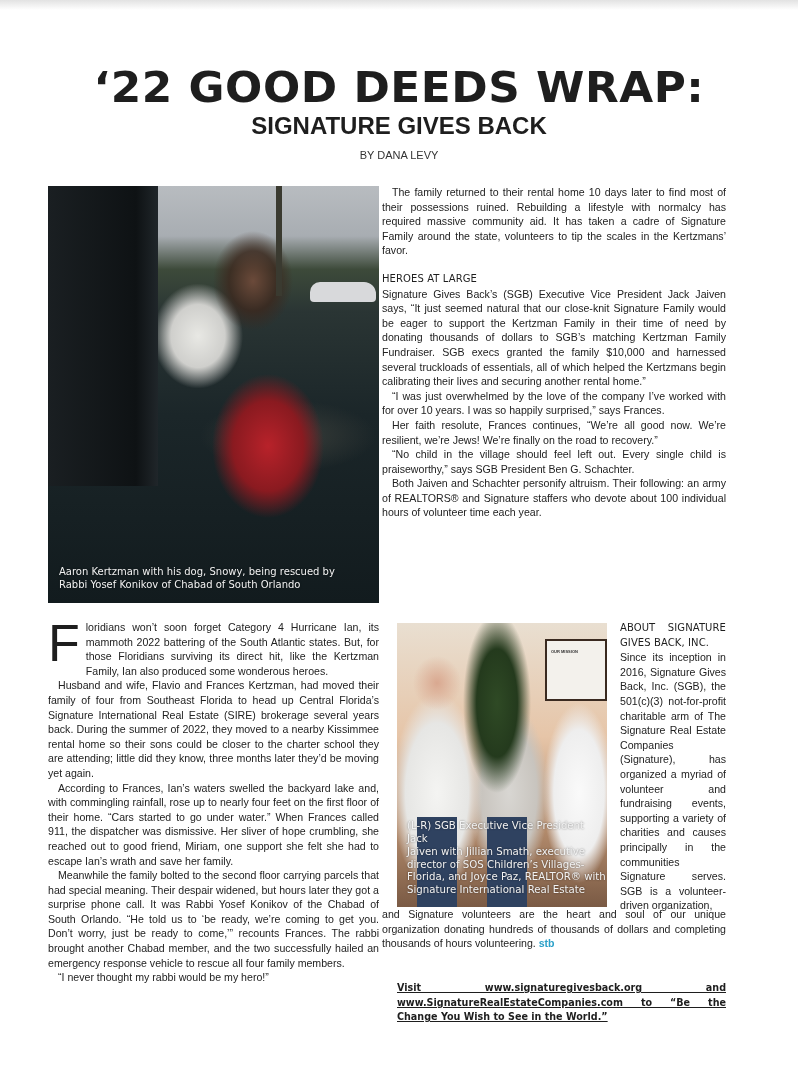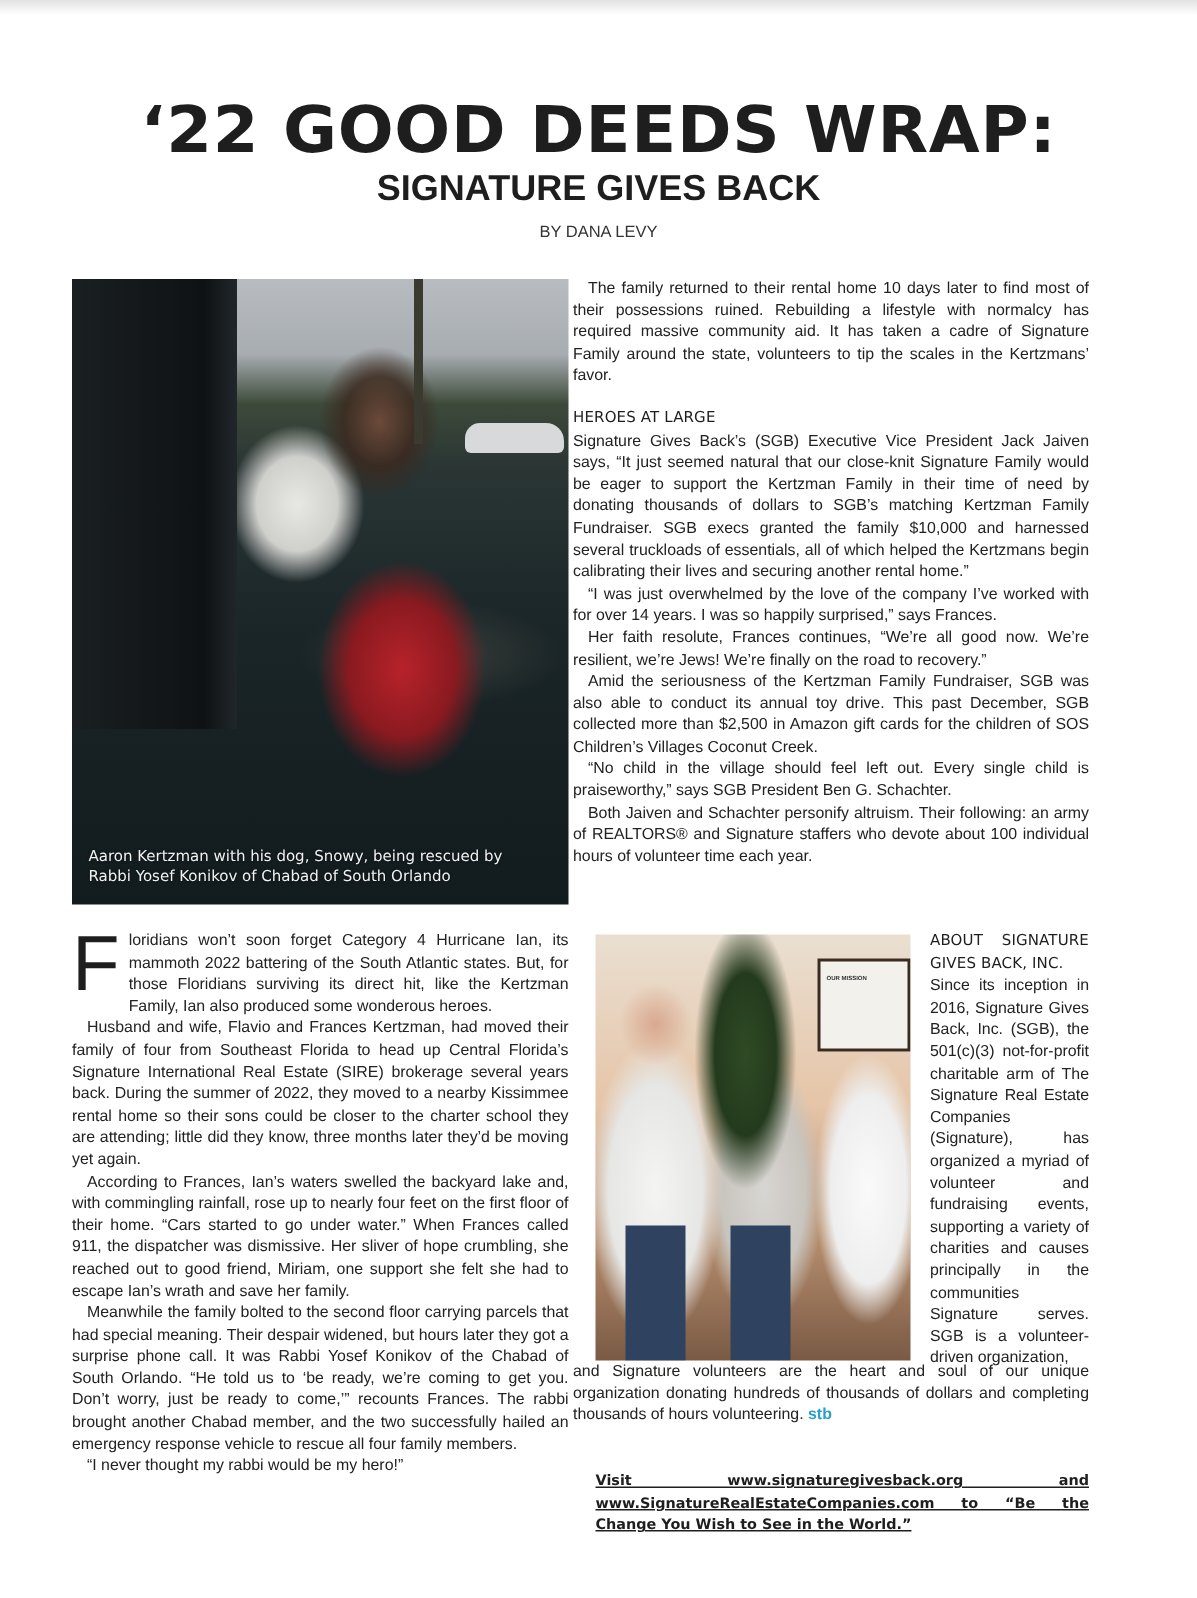--- a/index.html
+++ b/index.html
@@ -92,33 +92,39 @@
   <p>According to Frances, Ian’s waters swelled the backyard lake and, with commingling rainfall, rose up to nearly four feet on the first floor of their home. “Cars started to go under water.” When Frances called 911, the dispatcher was dismissive. Her sliver of hope crumbling, she reached out to good friend, Miriam, one support she felt she had to escape Ian’s wrath and save her family.</p>
   <p>Meanwhile the family bolted to the second floor carrying parcels that had special meaning. Their despair widened, but hours later they got a surprise phone call. It was Rabbi Yosef Konikov of the Chabad of South Orlando. “He told us to ‘be ready, we’re coming to get you. Don’t worry, just be ready to come,’” recounts Frances. The rabbi brought another Chabad member, and the two successfully hailed an emergency response vehicle to rescue all four family members.</p>
   <p>“I never thought my rabbi would be my hero!”</p>
 </div>
 
 <div class="col-right body-text">
   <p>The family returned to their rental home 10 days later to find most of their possessions ruined. Rebuilding a lifestyle with normalcy has required massive community aid. It has taken a cadre of Signature Family around the state, volunteers to tip the scales in the Kertzmans’ favor.</p>
   <div style="height:14px"></div>
   <div class="section-head">HEROES AT LARGE</div>
   <p class="noindent">Signature Gives Back’s (SGB) Executive Vice President Jack Jaiven says, “It just seemed natural that our close-knit Signature Family would be eager to support the Kertzman Family in their time of need by donating thousands of dollars to SGB’s matching Kertzman Family Fundraiser. SGB execs granted the family $10,000 and harnessed several truckloads of essentials, all of which helped the Kertzmans begin calibrating their lives and securing another rental home.”</p>
-  <p>“I was just overwhelmed by the love of the company I’ve worked with for over 14 years. I was so happily surprised,” says Frances.</p>
+  <p>“I was just overwhelmed by the love of the company I’ve worked with for over 10 years. I was so happily surprised,” says Frances.</p>
   <p>Her faith resolute, Frances continues, “We’re all good now. We’re resilient, we’re Jews! We’re finally on the road to recovery.”</p>
-  <p>Amid the seriousness of the Kertzman Family Fundraiser, SGB was also able to conduct its annual toy drive. This past December, SGB collected more than $2,500 in Amazon gift cards for the children of SOS Children’s Villages Coconut Creek.</p>
   <p>“No child in the village should feel left out. Every single child is praiseworthy,” says SGB President Ben G. Schachter.</p>
   <p>Both Jaiven and Schachter personify altruism. Their following: an army of REALTORS® and Signature staffers who devote about 100 individual hours of volunteer time each year.</p>
 </div>
 
 <div class="photo photo2">
   <div class="sign">
     <div class="sign-text">OUR MISSION</div>
   </div>
   <div class="jeans" style="left:20px"></div>
   <div class="jeans" style="left:90px"></div>
+  <div class="photo-caption">
+    <div>(L-R) SGB Executive Vice President Jack</div>
+    <div>Jaiven with Jillian Smath, executive</div>
+    <div>director of SOS Children’s Villages-</div>
+    <div>Florida, and Joyce Paz, REALTOR® with</div>
+    <div>Signature International Real Estate</div>
+  </div>
 </div>
 
 <div class="col-about body-text">
   <div class="section-head">ABOUT SIGNATURE GIVES BACK, INC.</div>
   <p class="noindent">Since its inception in 2016, Signature Gives Back, Inc. (SGB), the 501(c)(3) not-for-profit charitable arm of The Signature Real Estate Companies (Signature), has organized a myriad of volunteer and fundraising events, supporting a variety of charities and causes principally in the communities Signature serves. SGB is a volunteer-driven organization,</p>
 </div>
 
 <div class="about-tail body-text">
   <p class="noindent"><span>and Signature volunteers are the heart and soul of our unique organization donating hundreds of thousands of dollars and completing thousands of hours volunteering.</span> <span class="stb">stb</span></p>
 </div>

